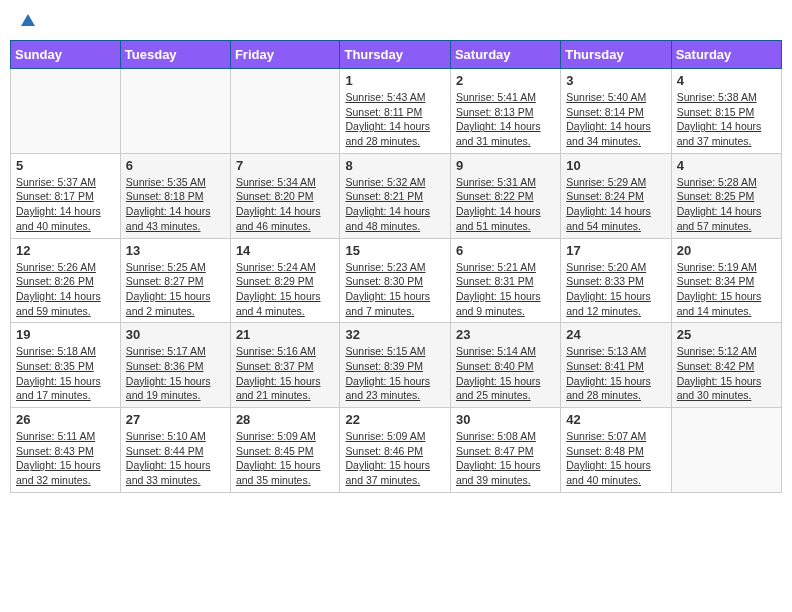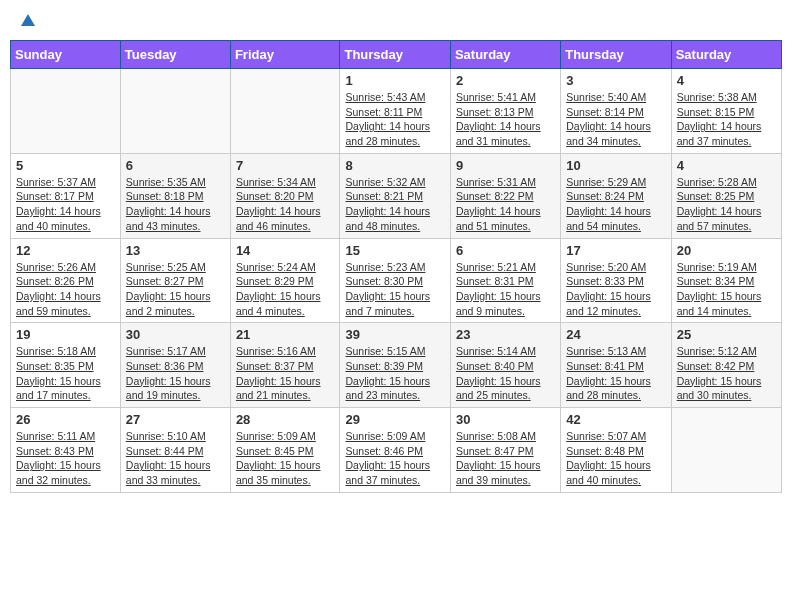--- a/index.html
+++ b/index.html
@@ -206,21 +206,21 @@
         </td>
         <td>
           <span class="day-num">30</span>
           <div class="day-info">Sunrise: 5:17 AM<br>Sunset: 8:36 PM<br>Daylight: 15 hours and 19 minutes.</div>
         </td>
         <td>
           <span class="day-num">21</span>
           <div class="day-info">Sunrise: 5:16 AM<br>Sunset: 8:37 PM<br>Daylight: 15 hours and 21 minutes.</div>
         </td>
         <td>
-          <span class="day-num">39</span>
+          <span class="day-num">32</span>
           <div class="day-info">Sunrise: 5:15 AM<br>Sunset: 8:39 PM<br>Daylight: 15 hours and 23 minutes.</div>
         </td>
         <td>
           <span class="day-num">23</span>
           <div class="day-info">Sunrise: 5:14 AM<br>Sunset: 8:40 PM<br>Daylight: 15 hours and 25 minutes.</div>
         </td>
         <td>
           <span class="day-num">24</span>
           <div class="day-info">Sunrise: 5:13 AM<br>Sunset: 8:41 PM<br>Daylight: 15 hours and 28 minutes.</div>
         </td>
@@ -236,21 +236,21 @@
         </td>
         <td>
           <span class="day-num">27</span>
           <div class="day-info">Sunrise: 5:10 AM<br>Sunset: 8:44 PM<br>Daylight: 15 hours and 33 minutes.</div>
         </td>
         <td>
           <span class="day-num">28</span>
           <div class="day-info">Sunrise: 5:09 AM<br>Sunset: 8:45 PM<br>Daylight: 15 hours and 35 minutes.</div>
         </td>
         <td>
-          <span class="day-num">29</span>
+          <span class="day-num">22</span>
           <div class="day-info">Sunrise: 5:09 AM<br>Sunset: 8:46 PM<br>Daylight: 15 hours and 37 minutes.</div>
         </td>
         <td>
           <span class="day-num">30</span>
           <div class="day-info">Sunrise: 5:08 AM<br>Sunset: 8:47 PM<br>Daylight: 15 hours and 39 minutes.</div>
         </td>
         <td>
           <span class="day-num">42</span>
           <div class="day-info">Sunrise: 5:07 AM<br>Sunset: 8:48 PM<br>Daylight: 15 hours and 40 minutes.</div>
         </td>

